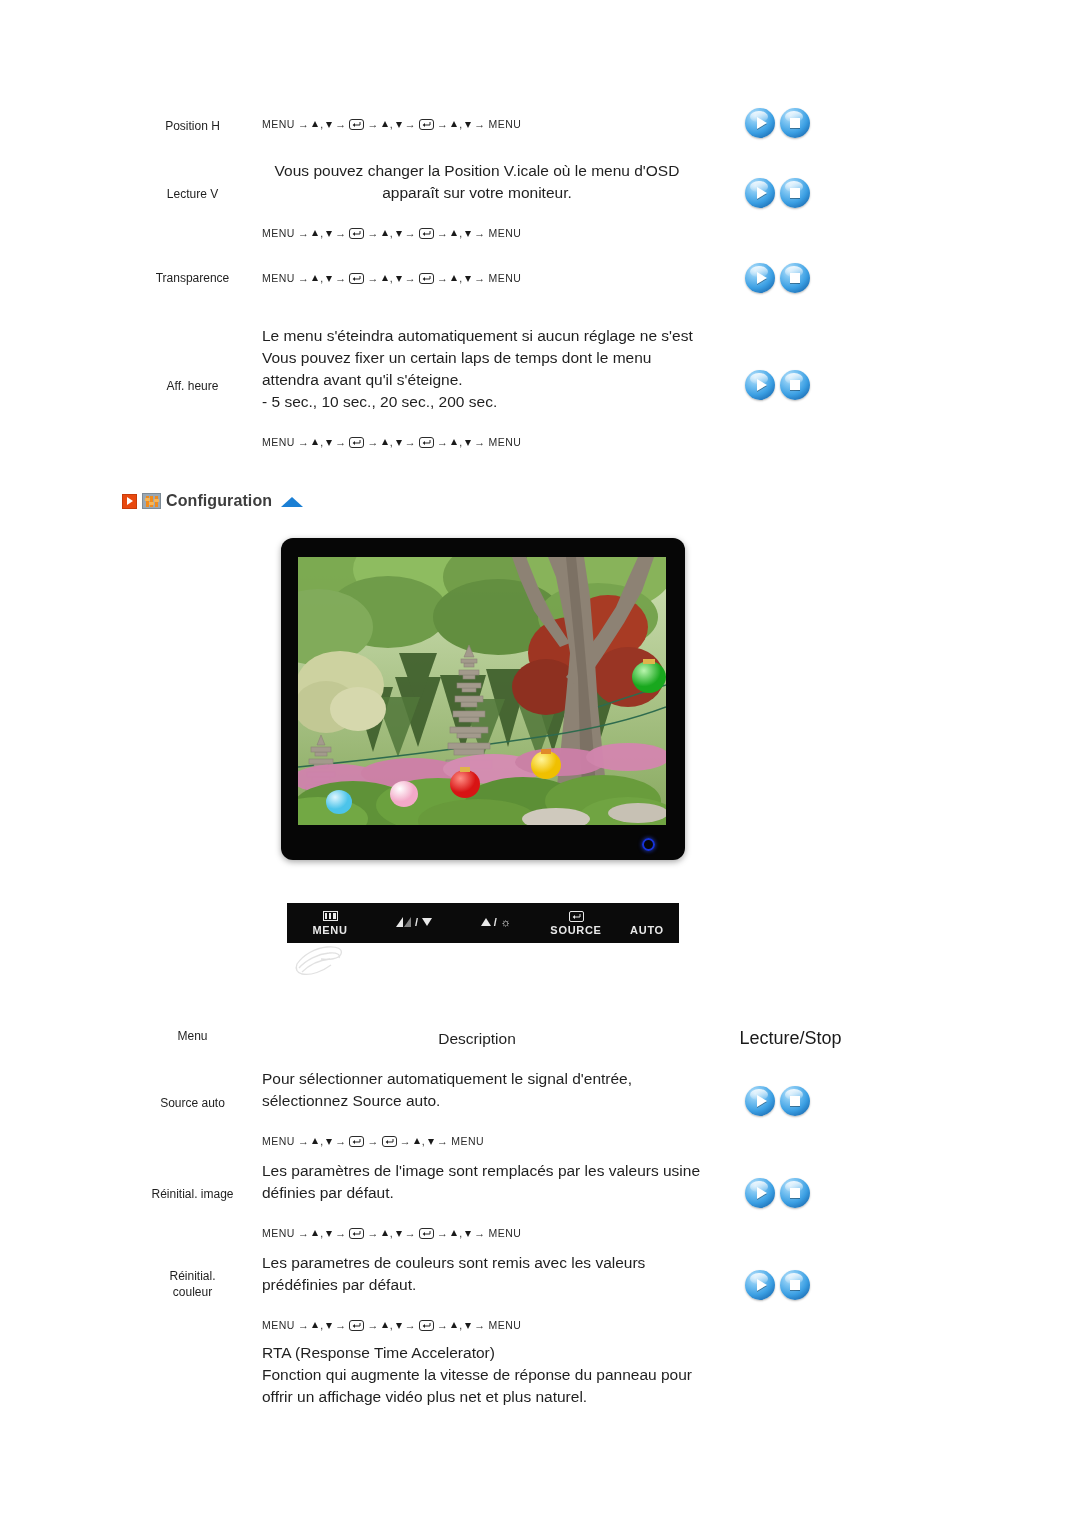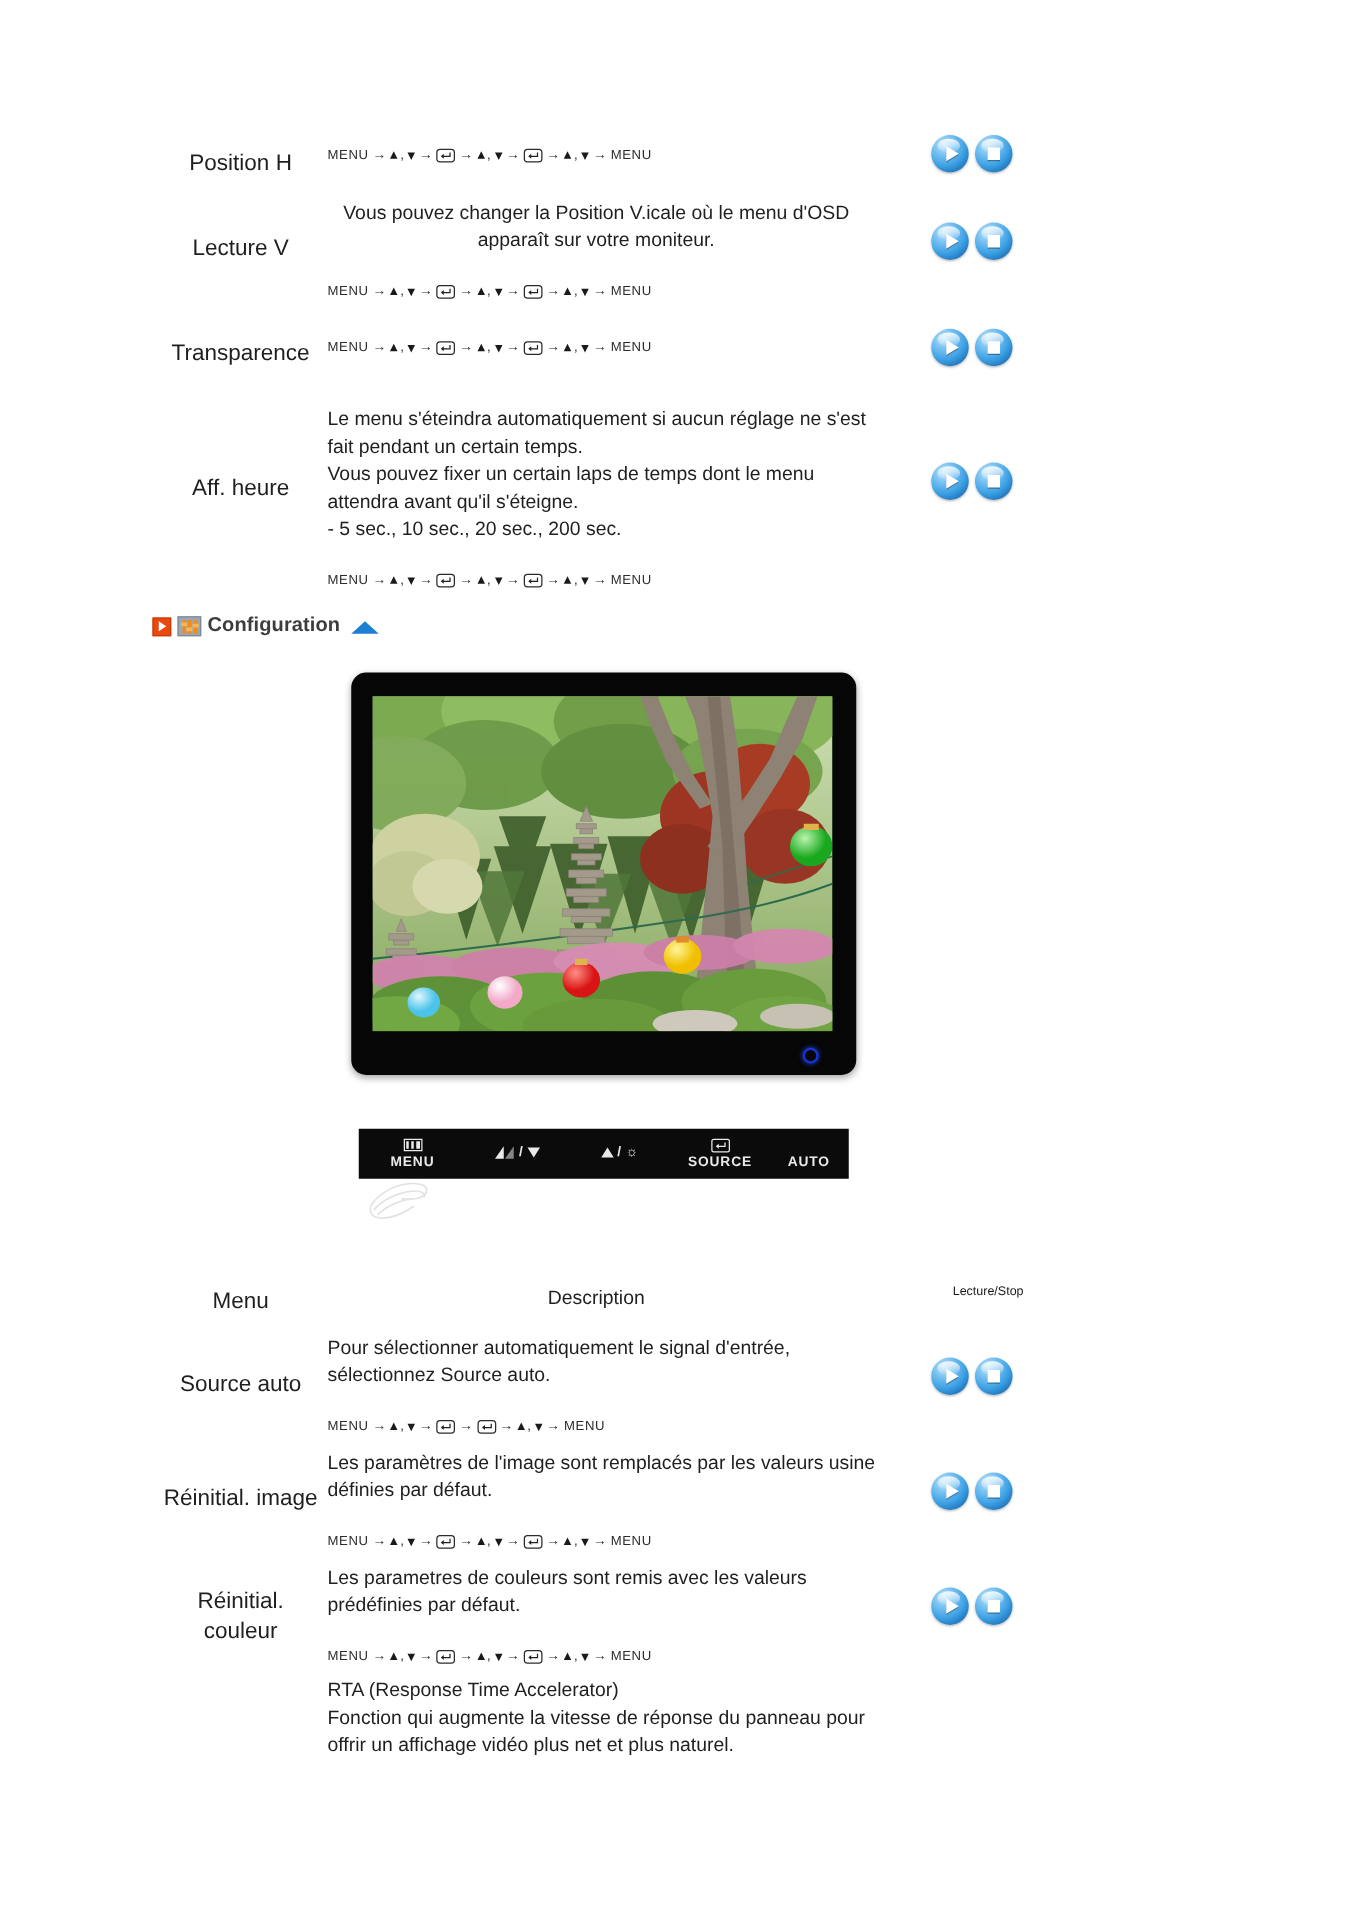--- a/index.html
+++ b/index.html
@@ -25,21 +25,21 @@
   .row {
     position: absolute;
     left: 0;
     width: 1080px;
   }
   .col-menu {
     position: absolute;
     left: 110px;
     width: 165px;
     text-align: center;
-    font-size: 18px;
+    font-size: 12px;
     color: #1f1f1f;
     line-height: 1.35;
   }
   .col-desc {
     position: absolute;
     left: 262px;
     width: 430px;
     font-size: 15.5px;
     color: #1f1f1f;
     line-height: 1.42;
@@ -450,21 +450,20 @@
             </span>
           </div>
       </div>
     </div>
   </div>
 
   <div class="row" style="top:325px;">
     <div class="col-menu" style="top:53px;">Aff. heure</div>
     <div class="col-desc" style="top:0px;">
       <span class="desc-line">Le menu s'éteindra automatiquement si aucun réglage ne s'est</span>
-      <span class="desc-line">fait pendant un certain temps.</span>
       <span class="desc-line">Vous pouvez fixer un certain laps de temps dont le menu</span>
       <span class="desc-line">attendra avant qu'il s'éteigne.</span>
       <span class="desc-line">- 5 sec., 10 sec., 20 sec., 200 sec.</span>
       <div class="navseq" style="margin-top:22px;">
         <span class="w">MENU</span>
         <span class="ar">→</span>
         <span class="tri-up"></span>
           <span class="comma">,</span>
           <span class="tri-dn"></span>
         <span class="ar">→</span>
@@ -727,21 +726,21 @@
         <path d="M6 30 C13 22 25 16 36 15 C44 14 48 17 46 20"></path>
         <path d="M9 34 C16 27 27 22 37 21"></path>
         <path d="M4 26 C2 31 4 35 9 36 C18 38 30 33 38 27"></path>
       </g>
     </svg>
   </div>
 
   <div class="row" style="top:1028px;">
     <div class="col-menu" style="top:0;">Menu</div>
     <div class="col-desc" style="top:0;text-align:center;">Description</div>
-    <div style="position:absolute;left:718px;top:0;width:145px;text-align:center;font-size:10px;">Lecture/Stop</div>
+    <div style="position:absolute;left:718px;top:0;width:145px;text-align:center;font-size:18px;">Lecture/Stop</div>
   </div>
 
   <div class="row" style="top:1068px;">
     <div class="col-menu" style="top:27px;">Source auto</div>
     <div class="col-desc" style="top:0;">
       <span class="desc-line">Pour sélectionner automatiquement le signal d'entrée,</span>
       <span class="desc-line">sélectionnez Source auto.</span>
       <div class="navseq" style="margin-top:22px;">
         <span class="w">MENU</span>
         <span class="ar">→</span>

